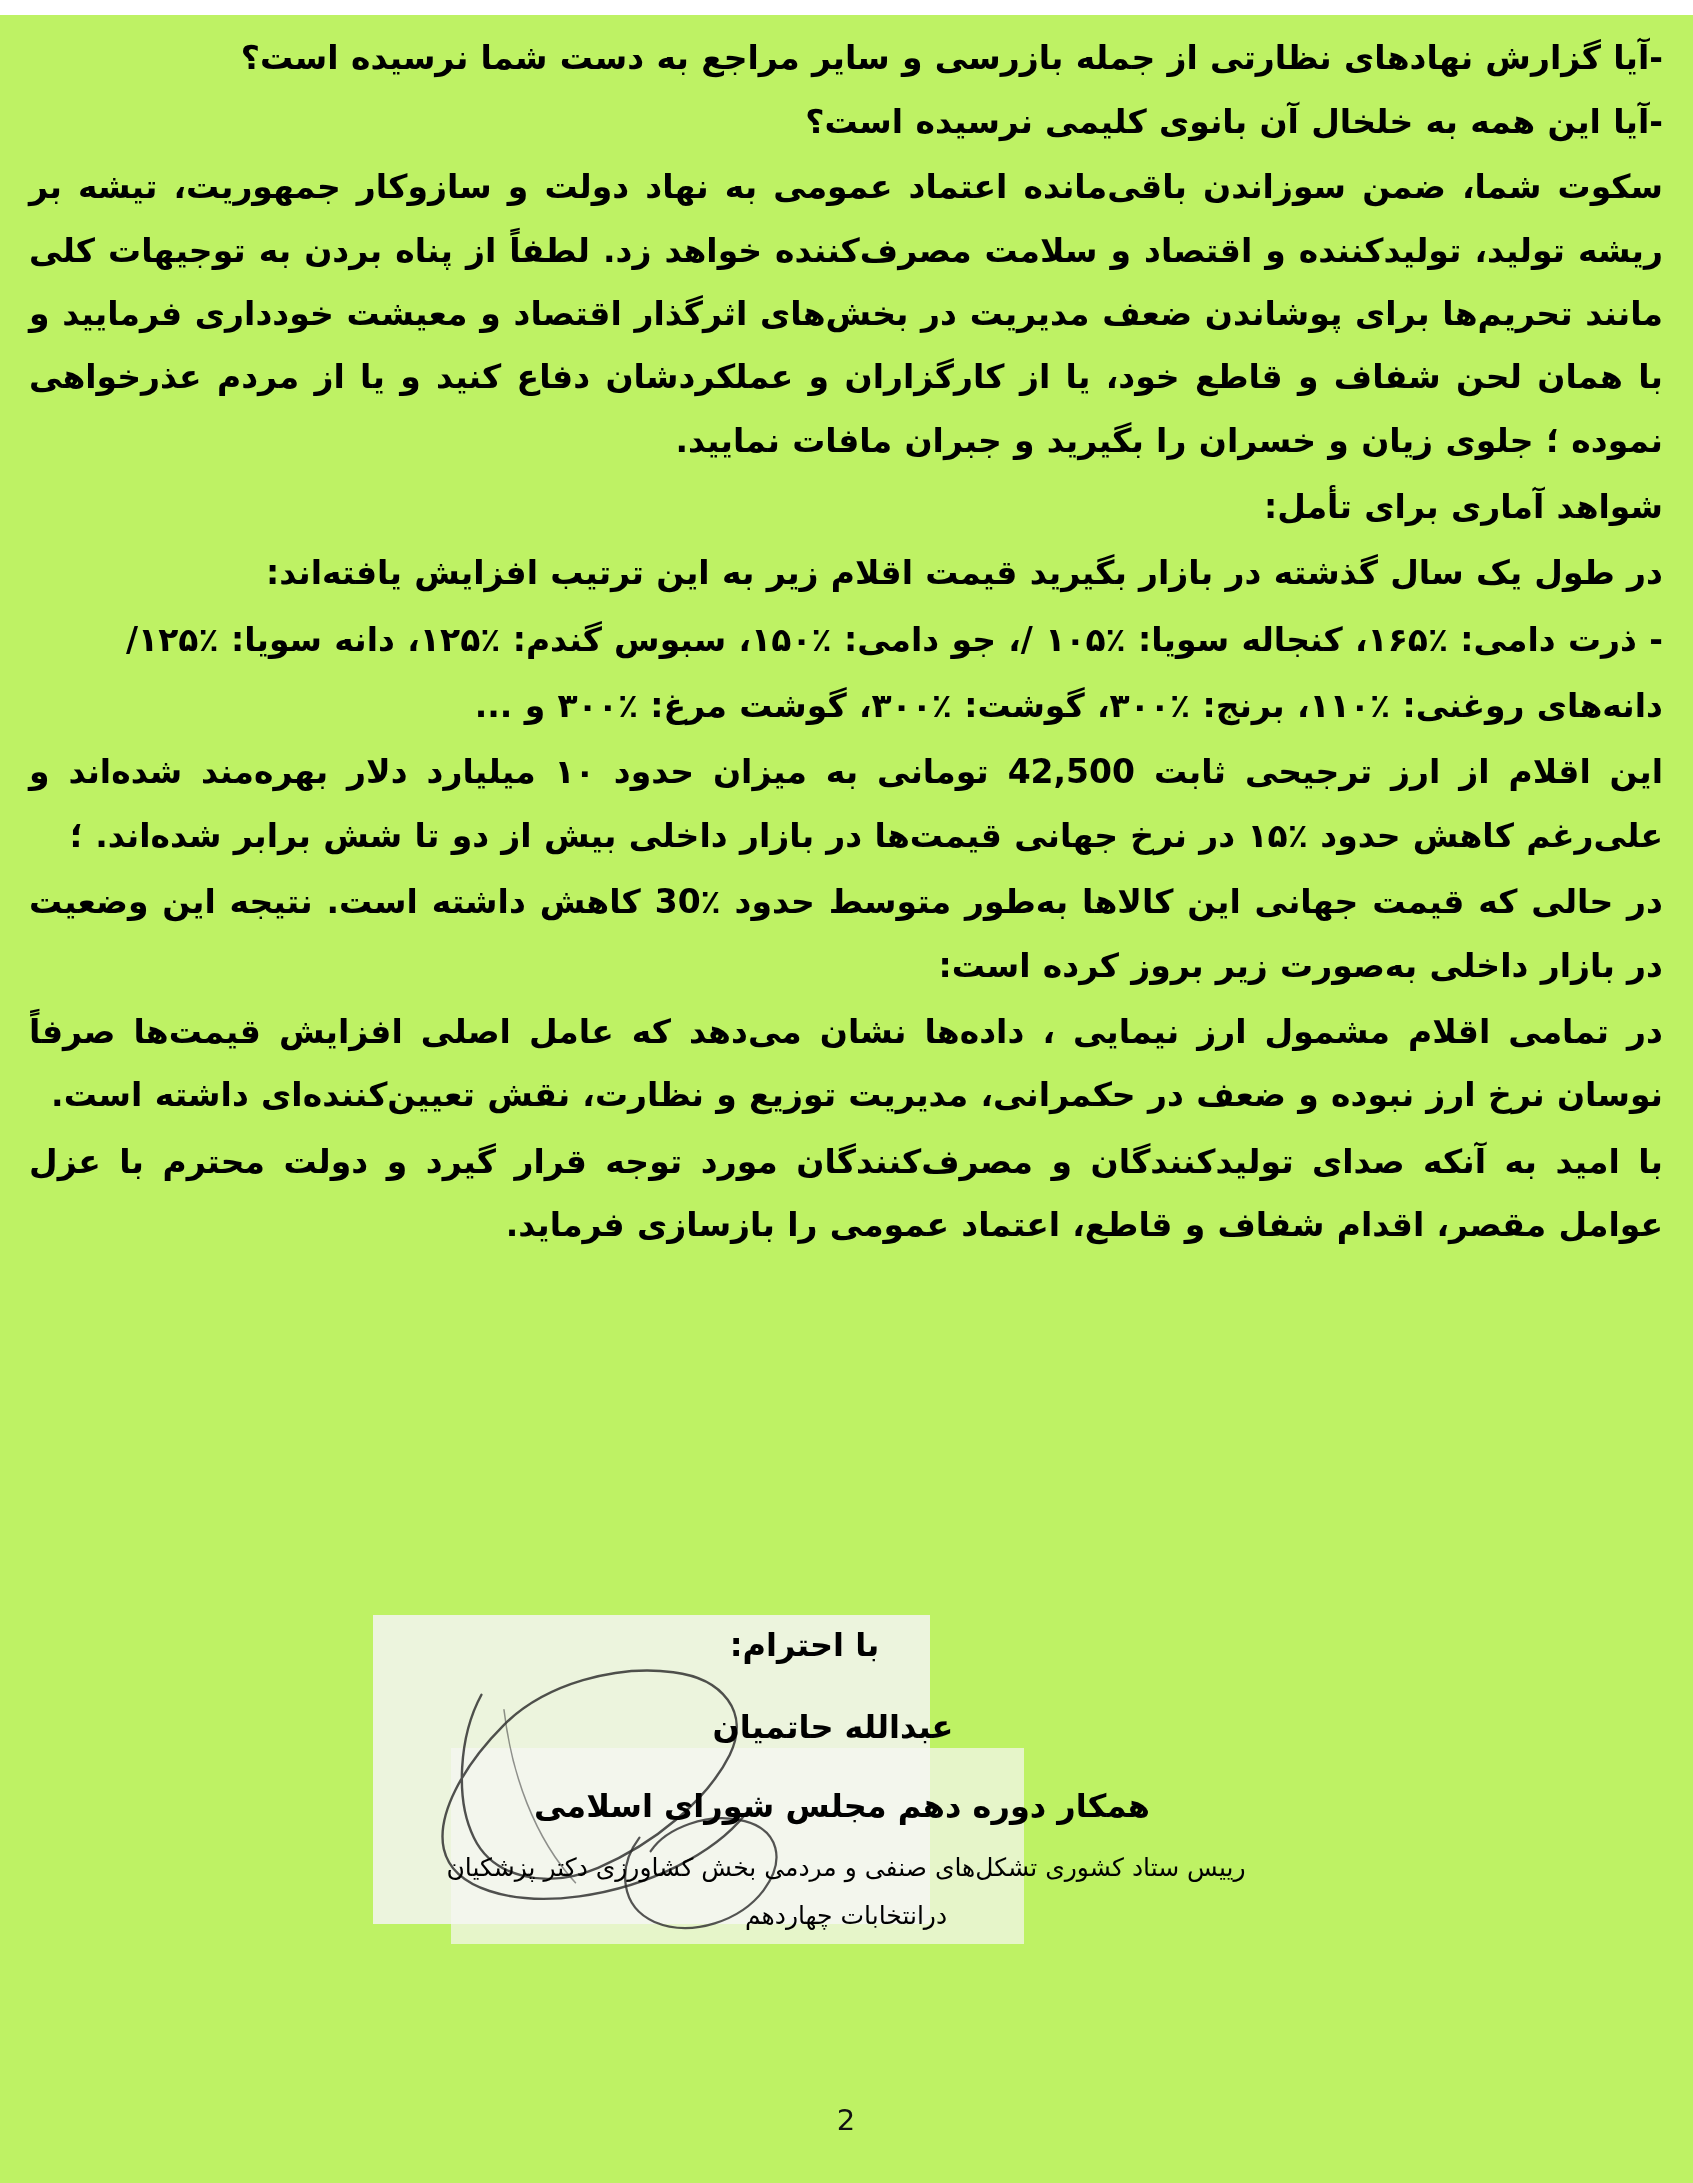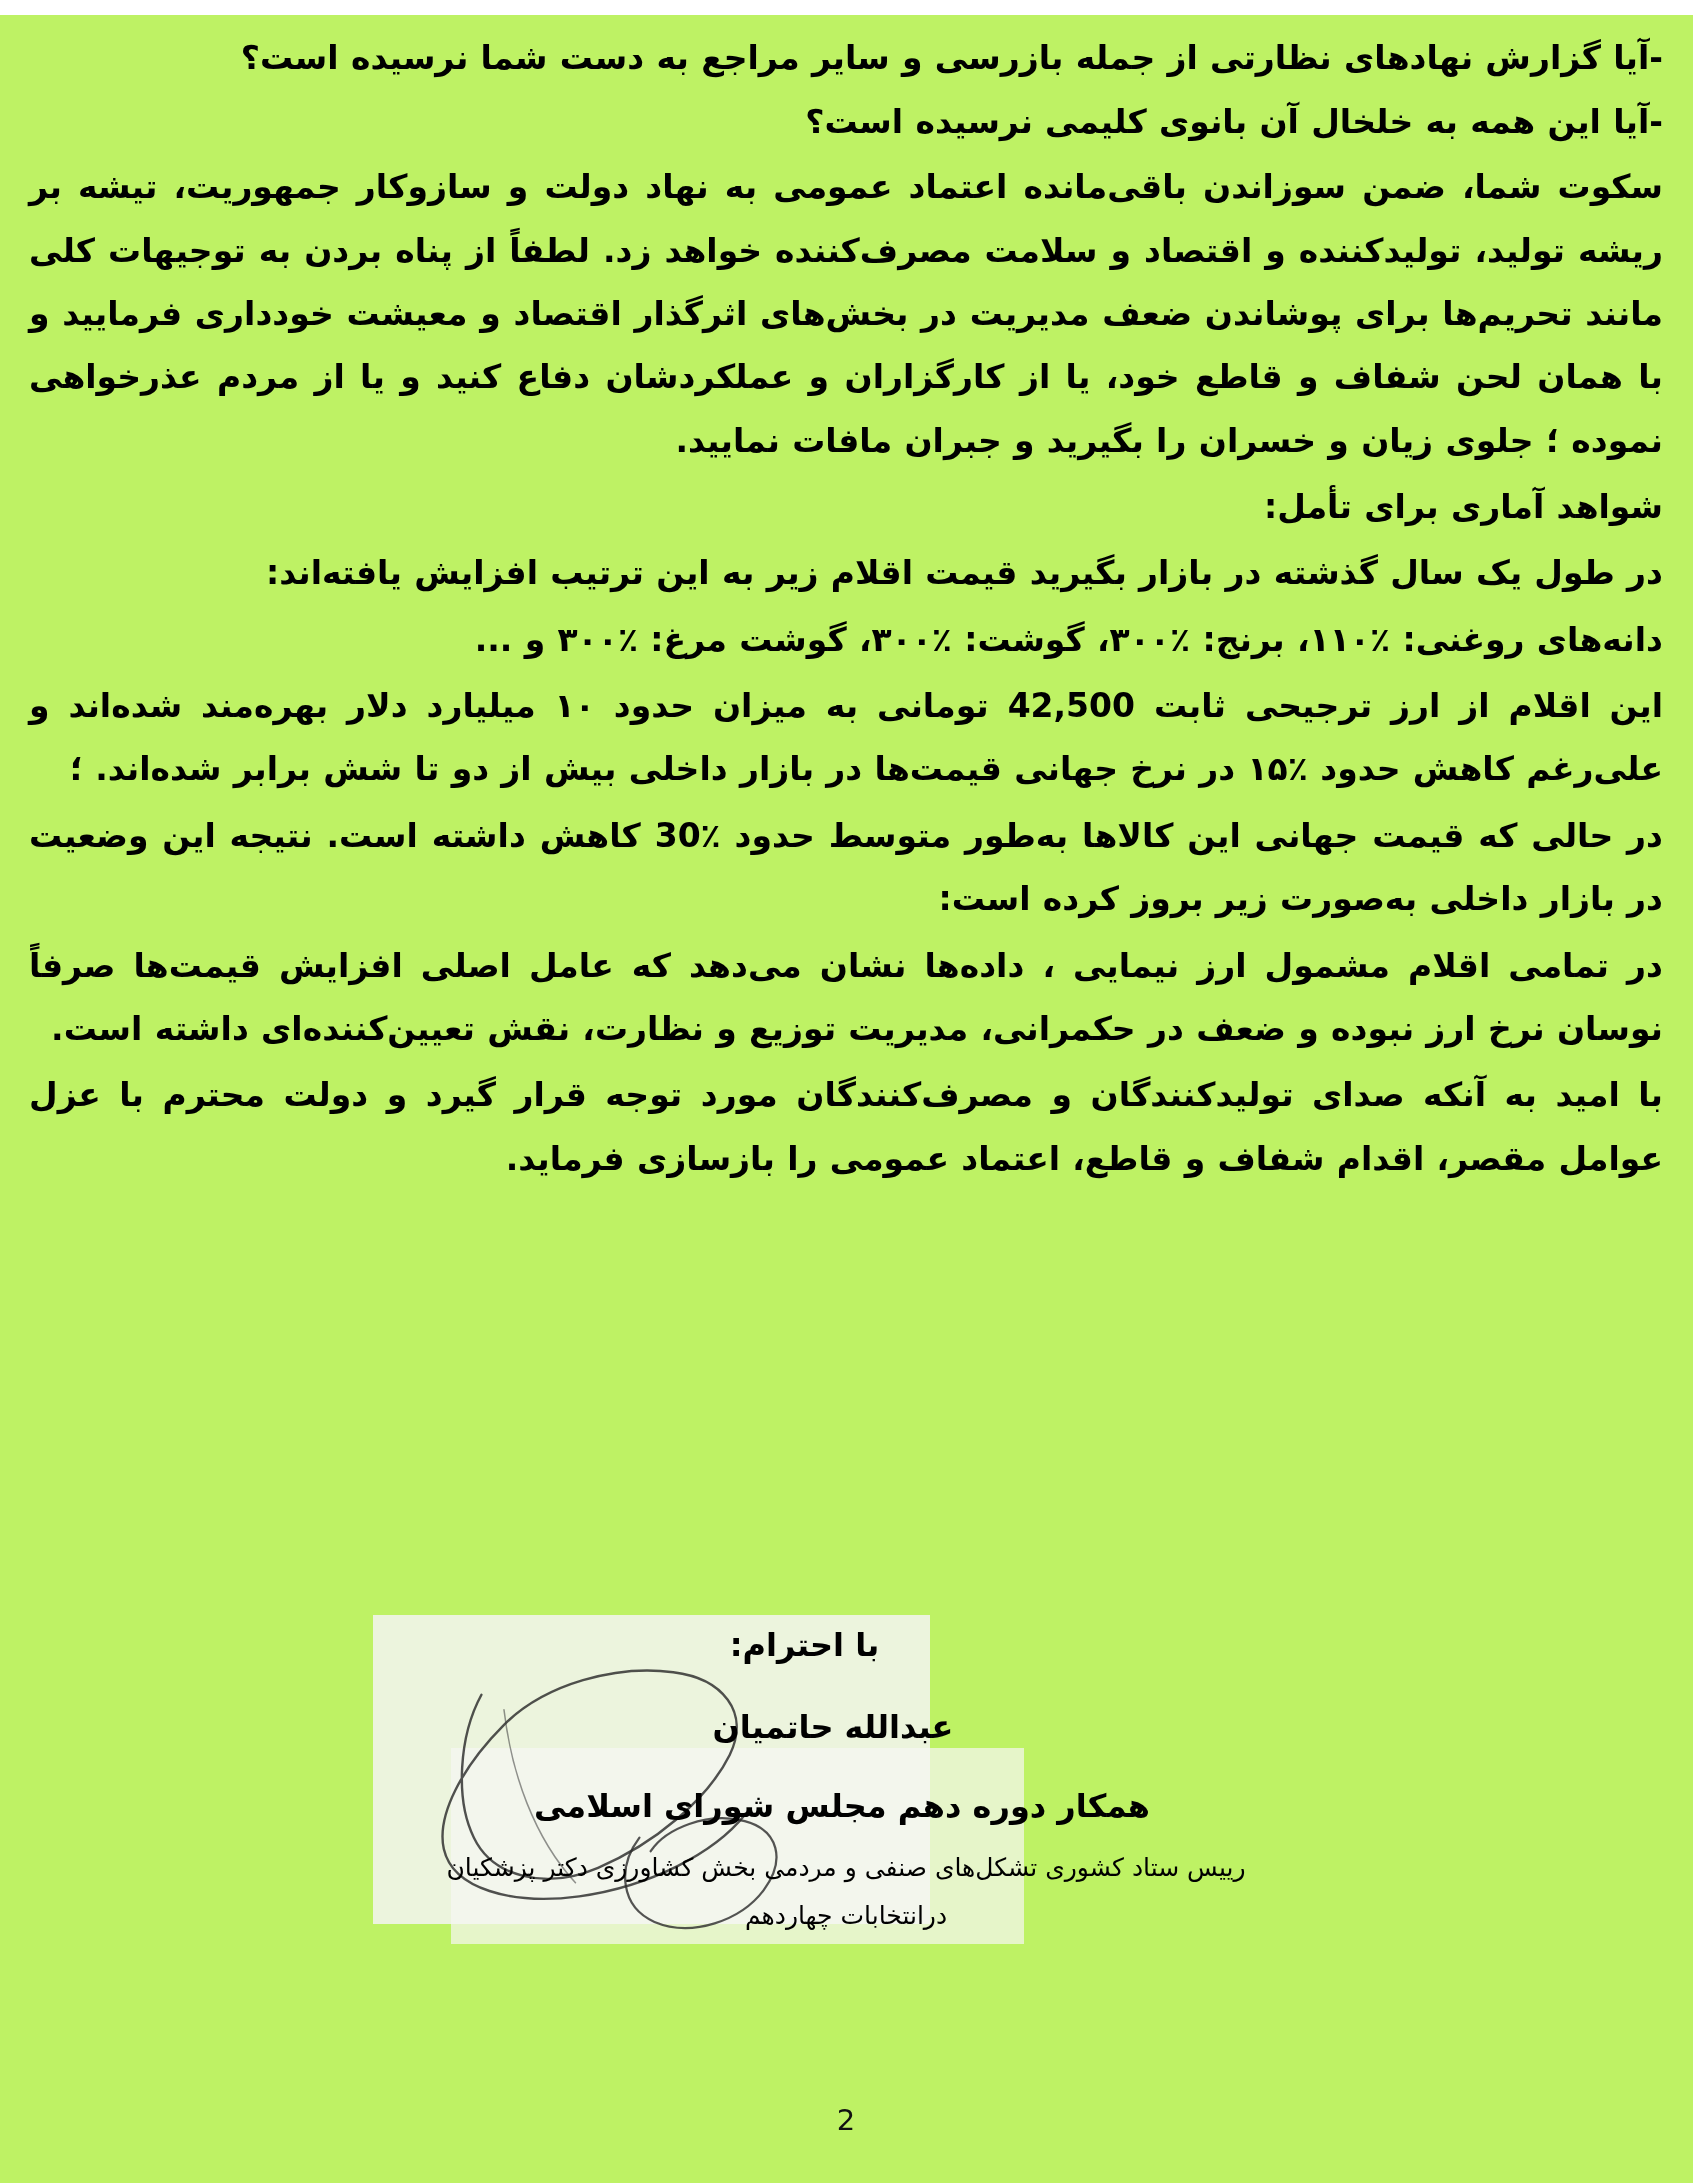--- a/index.html
+++ b/index.html
@@ -144,20 +144,21 @@
     <p class="para q">-آیا گزارش نهادهای نظارتی از جمله بازرسی و سایر مراجع به دست شما نرسیده است؟</p>
 
     <p class="para q">-آیا این همه به خلخال آن بانوی کلیمی نرسیده است؟</p>
 
     <p class="para">سکوت شما، ضمن سوزاندن باقی‌مانده اعتماد عمومی به نهاد دولت و سازوکار جمهوریت، تیشه بر ریشه تولید، تولیدکننده و اقتصاد و سلامت مصرف‌کننده خواهد زد. لطفاً از پناه بردن به توجیهات کلی مانند تحریم‌ها برای پوشاندن ضعف مدیریت در بخش‌های اثرگذار اقتصاد و معیشت خودداری فرمایید و با همان لحن شفاف و قاطع خود، یا از کارگزاران و عملکردشان دفاع کنید و یا از مردم عذرخواهی نموده ؛ جلوی زیان و خسران را بگیرید و جبران مافات نمایید.</p>
 
     <p class="para right-only">شواهد آماری برای تأمل:</p>
 
     <p class="para right-only">در طول یک سال گذشته در بازار بگیرید قیمت اقلام زیر به این ترتیب افزایش یافته‌اند:</p>
 
+    <p class="para">- ذرت دامی: ٪۱۶۵، کنجاله سویا: ٪۱۰۵ /، جو دامی: ٪۱۵۰، سبوس گندم: ٪۱۲۵، دانه سویا: ٪۱۲۵/</p>
 
     <p class="para right-only">دانه‌های روغنی: ٪۱۱۰، برنج: ٪۳۰۰، گوشت: ٪۳۰۰، گوشت مرغ: ٪۳۰۰ و ...</p>
 
     <p class="para">این اقلام از ارز ترجیحی ثابت 42,500 تومانی به میزان حدود ۱۰ میلیارد دلار بهره‌مند شده‌اند و علی‌رغم کاهش حدود ٪۱۵ در نرخ جهانی قیمت‌ها در بازار داخلی بیش از دو تا شش برابر شده‌اند. ؛</p>
 
     <p class="para">در حالی که قیمت جهانی این کالاها به‌طور متوسط حدود ٪30 کاهش داشته است. نتیجه این وضعیت در بازار داخلی به‌صورت زیر بروز کرده است:</p>
 
     <p class="para">در تمامی اقلام مشمول ارز نیمایی ، داده‌ها نشان می‌دهد که عامل اصلی افزایش قیمت‌ها صرفاً نوسان نرخ ارز نبوده و ضعف در حکمرانی، مدیریت توزیع و نظارت، نقش تعیین‌کننده‌ای داشته است.</p>
 
     <p class="para">با امید به آنکه صدای تولیدکنندگان و مصرف‌کنندگان مورد توجه قرار گیرد و دولت محترم با عزل عوامل مقصر، اقدام شفاف و قاطع، اعتماد عمومی را بازسازی فرماید.</p>

